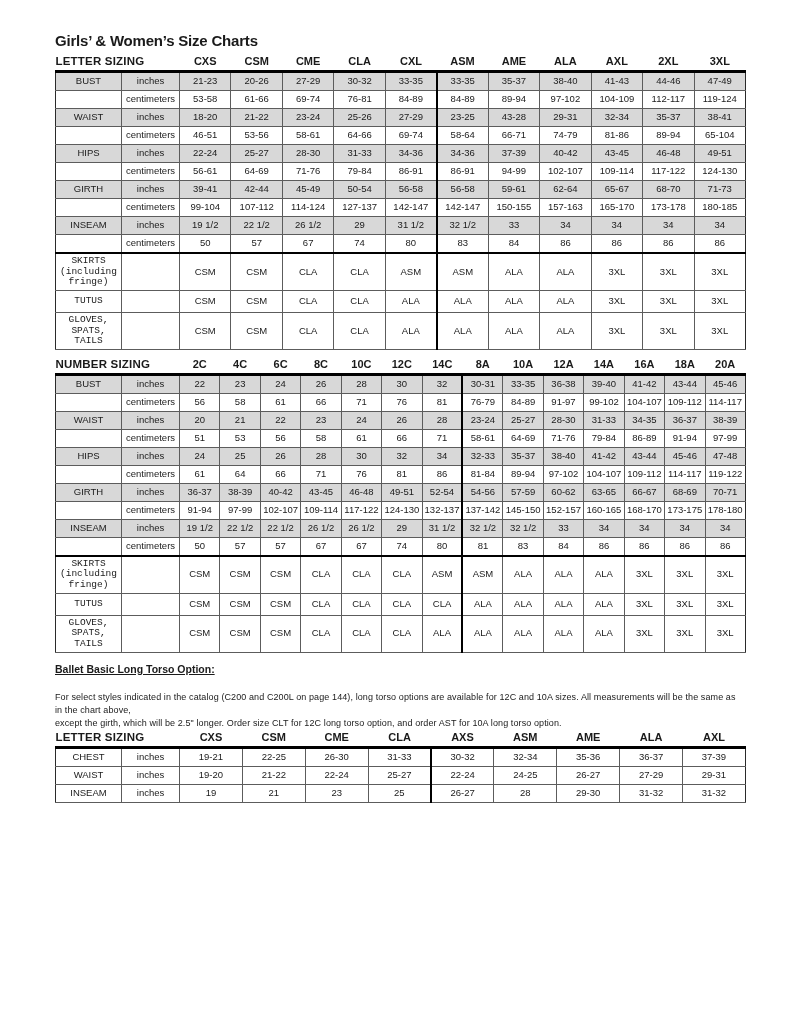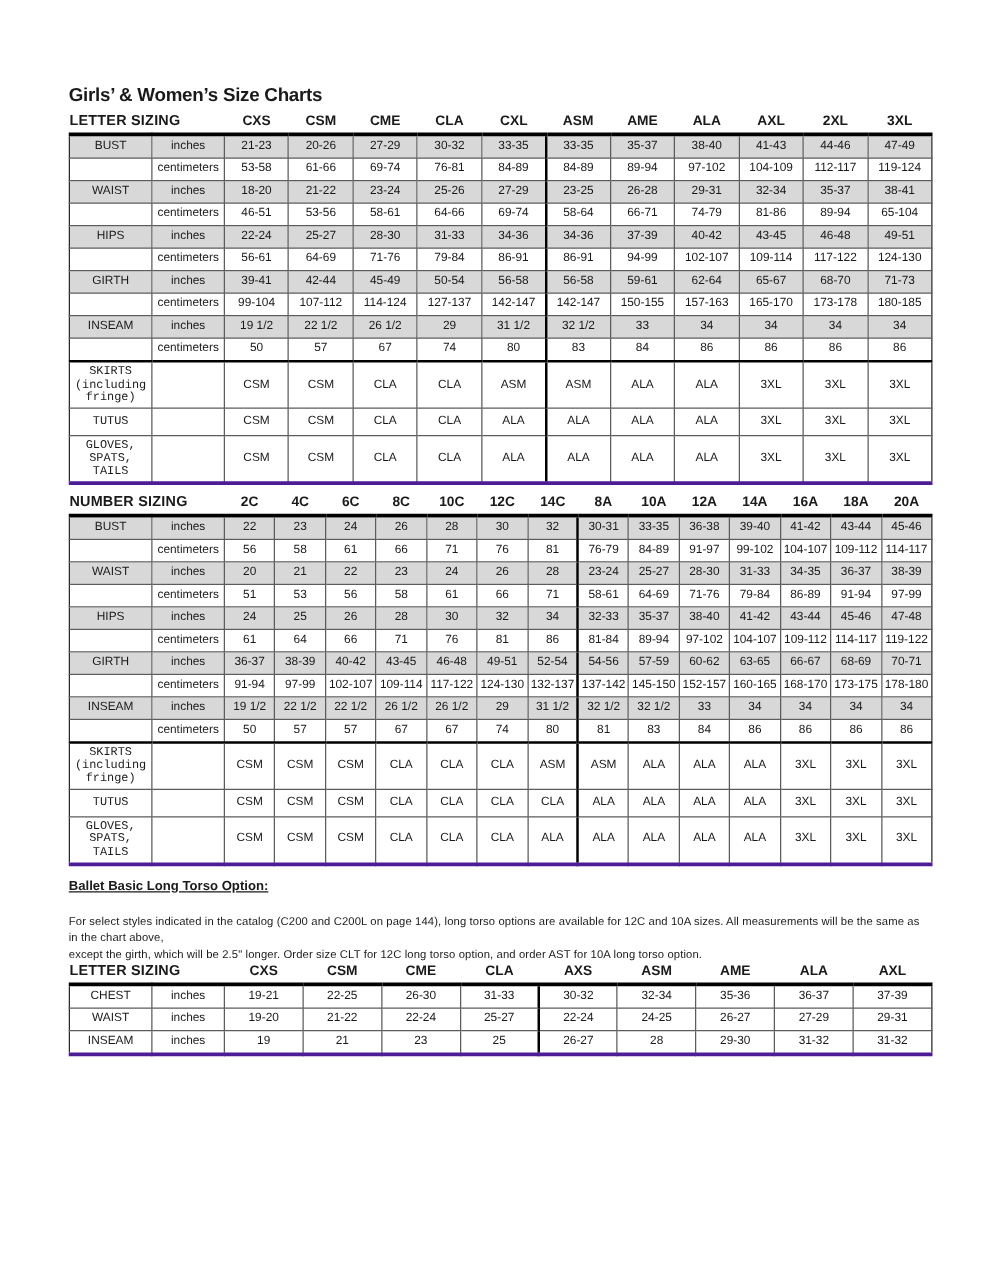--- a/index.html
+++ b/index.html
@@ -1,25 +1,25 @@
 <!DOCTYPE html>
 <html><head>
 <meta charset="utf-8">
 <style>
   html,body{margin:0;padding:0;background:#ffffff;}
   body{width:796px;height:1024px;font-family:"Liberation Sans",sans-serif;color:#1a1a1a;}
   .page{position:relative;width:796px;height:1024px;background:#fff;overflow:hidden;}
-  .content{padding:68px 51px 0 55px;width:690px;}
+  .content{padding:32px 51px 0 55px;width:690px;}
 
   h1.title{margin:0 0 5px 0;font-size:15px;font-weight:bold;letter-spacing:-0.2px;}
   h1.t2{margin:16px 0 5px 0;font-size:15px;font-weight:bold;letter-spacing:-0.2px;}
   h1.t2 .sub{font-size:12.5px;}
 
   table.chart{border-collapse:collapse;table-layout:fixed;width:690px;margin:0 0 7px 0;
-              border-bottom:3px solid #4c1d95;}
+              border-bottom:1px solid #4c1d95;}
   table.chart thead th{border:0;border-bottom:3px solid #000;font-size:11px;font-weight:bold;
               padding:1px 0 3px 0;vertical-align:bottom;text-align:center;}
   table.chart thead th.hl{text-align:left;font-size:11.5px;letter-spacing:0.2px;}
   table.chart tbody th,table.chart tbody td{
               border:1px solid #5c5c5c;font-size:9.5px;font-weight:normal;text-align:center;
               vertical-align:middle;height:17px;padding:0 1px;line-height:1.12;overflow:hidden;}
   table.chart tbody tr>*:first-child{border-left:1.5px solid #2a2a2a;}
   table.chart tbody tr>*:last-child{border-right:1.5px solid #2a2a2a;}
   table.chart tbody tr.shaded{background:#d8d8d8;}
   table.chart tbody td.dv,table.chart tbody th.dv{border-left:2.5px solid #000;}
@@ -104,21 +104,21 @@
           </tr>
           <tr class="shaded">
             <th>WAIST</th>
             <td>inches</td>
             <td>18-20</td>
             <td>21-22</td>
             <td>23-24</td>
             <td>25-26</td>
             <td>27-29</td>
             <td class="dv">23-25</td>
-            <td>26-28</td>
+            <td>43-28</td>
             <td>29-31</td>
             <td>32-34</td>
             <td>35-37</td>
             <td>38-41</td>
           </tr>
           <tr>
             <th></th>
             <td>centimeters</td>
             <td>46-51</td>
             <td>53-56</td>

